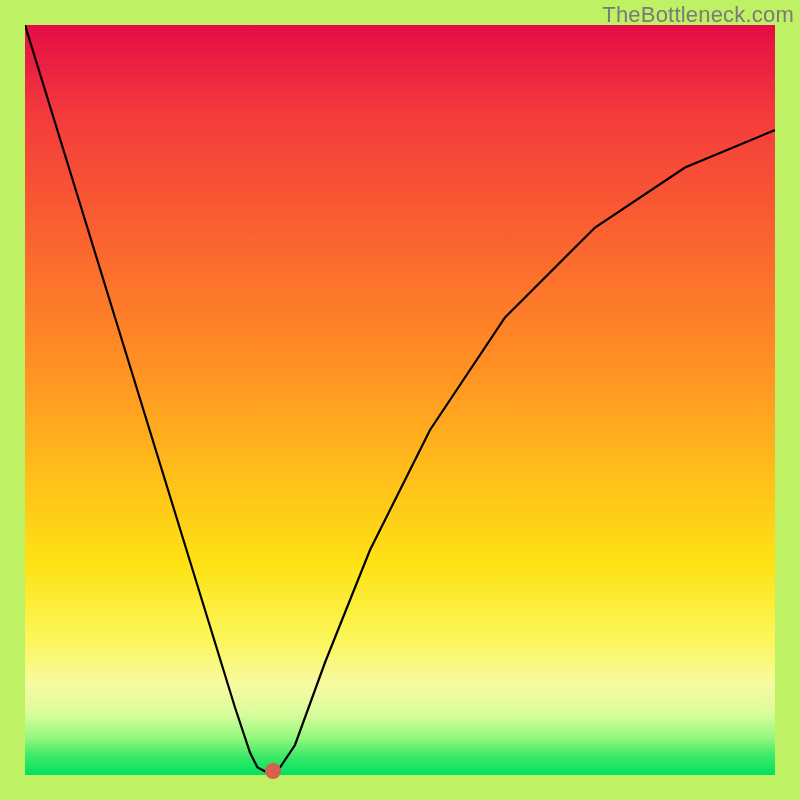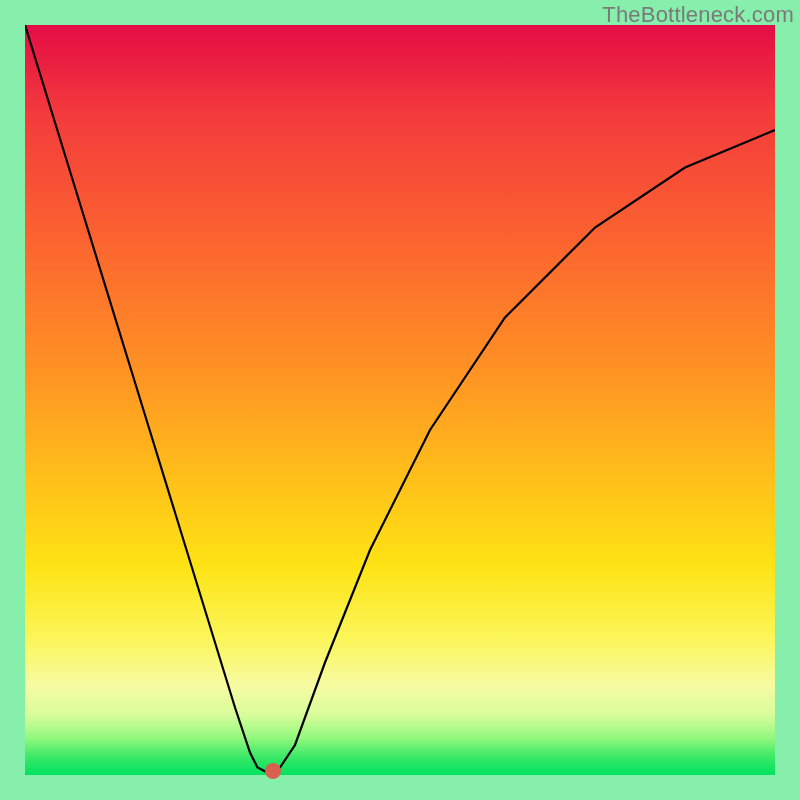--- a/index.html
+++ b/index.html
@@ -8,21 +8,21 @@
     width: 800px;
     height: 800px;
     background: #000;
     overflow: hidden;
     font-family: Arial, Helvetica, sans-serif;
   }
   .frame {
     position: relative;
     width: 800px;
     height: 800px;
-    background: #86efac;
+    background: #bef264;
     text-decoration: underline;
   }
   .plot-area {
     position: absolute;
     left: 25px;
     top: 25px;
     width: 750px;
     height: 750px;
     
     background: linear-gradient(to bottom,

